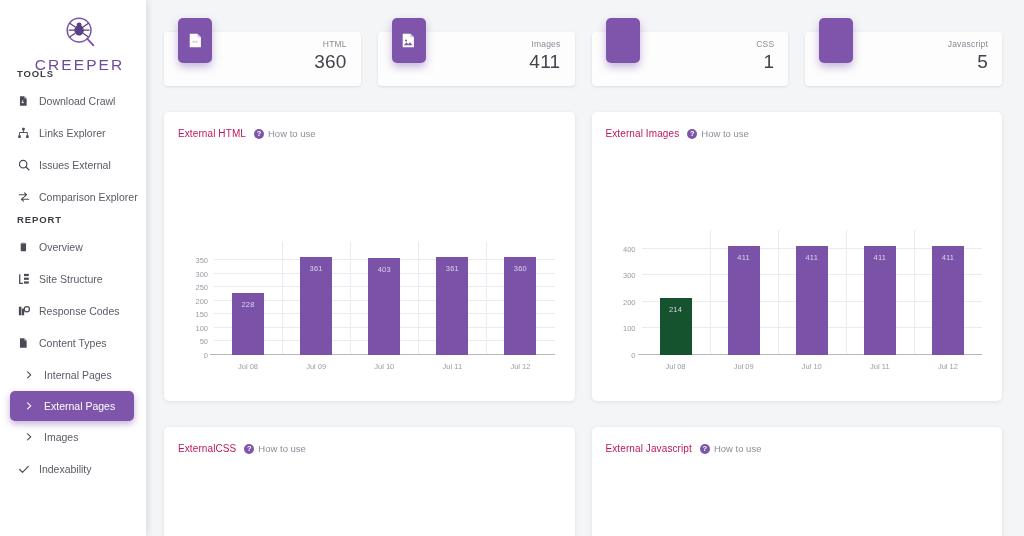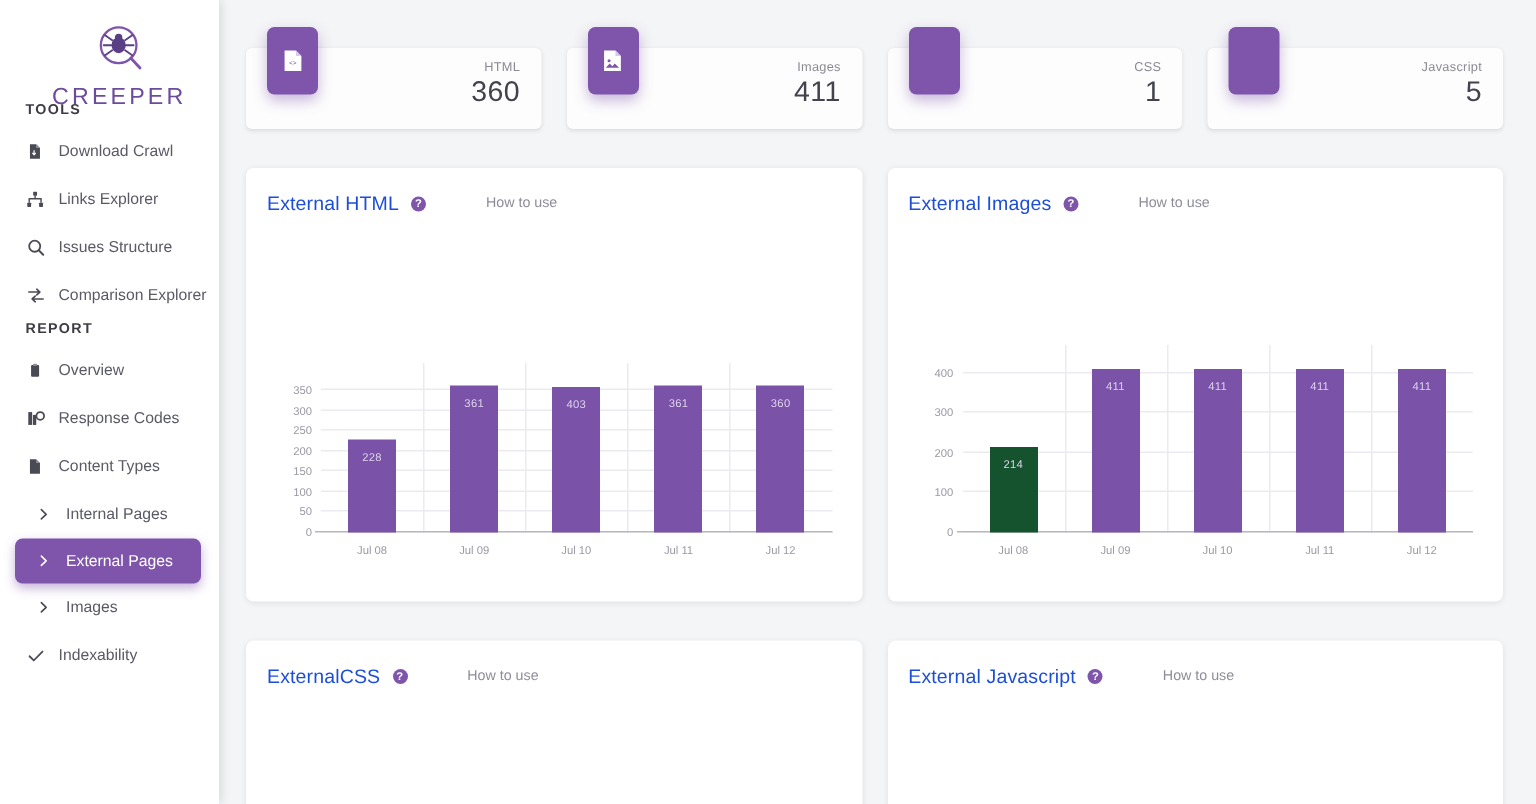--- a/index.html
+++ b/index.html
@@ -105,31 +105,31 @@
     background: #ffffff;
     border-radius: 5px;
     box-shadow: 0 1px 4px rgba(0,0,0,.09);
     padding: 16px 14px 10px 14px;
     height: 289px;
     position: relative;
   }
   .panel.short { height: 160px; }
   .panel-head { display: flex; align-items: center; gap: 8px; }
   .panel-title {
-    font-size: 13px; color: #1d4ed8; font-weight: 400;
+    font-size: 10px; color: #be185d; font-weight: 400;
     letter-spacing: .1px;
   }
   .howto { display: flex; align-items: center; gap: 4px; cursor: pointer; }
   .howto-ico {
     width: 10px; height: 10px; border-radius: 50%;
     background: #7e55ab; color: #fff;
     font-size: 7.5px; line-height: 10px; text-align: center;
     font-weight: 700;
   }
-  .howto-label { font-size: 9.5px; color: #8d8d99; margin-left: 36px; }
+  .howto-label { font-size: 9.5px; color: #8d8d99; }
 
   
   .chart { position: absolute; left: 14px; right: 14px; top: 60px; bottom: 18px; }
   .chart-inner { position: relative; width: 100%; height: 100%; }
   .plot {
     position: absolute; left: 36px; right: 6px; top: 80px; bottom: 28px;
   }
   .plot.tall { top: 68px; }
   .gridline {
     position: absolute; left: 0; right: 0; height: 1px;
@@ -225,21 +225,21 @@
           <span>Links Explorer</span>
         </div>
 
         <div class="nav-item">
           <span class="nm-ico">
             <svg viewBox="0 0 14 14" width="12" height="12">
               <circle cx="6" cy="6" r="4.3" fill="none" stroke="#4a4a55" stroke-width="1.4"></circle>
               <line x1="9.3" y1="9.3" x2="12.6" y2="12.6" stroke="#4a4a55" stroke-width="1.5" stroke-linecap="round"></line>
             </svg>
           </span>
-          <span>Issues Structure</span>
+          <span>Issues External</span>
         </div>
 
         <div class="nav-item">
           <span class="nm-ico">
             <svg viewBox="0 0 14 14" width="12" height="12">
               <path d="M1.5 4.3h8.3M7.6 2.1l2.4 2.2-2.4 2.2" stroke="#4a4a55" stroke-width="1.3" fill="none" stroke-linecap="round" stroke-linejoin="round"></path>
               <path d="M12.5 9.7H4.2M6.4 7.5L4 9.7l2.4 2.2" stroke="#4a4a55" stroke-width="1.3" fill="none" stroke-linecap="round" stroke-linejoin="round"></path>
             </svg>
           </span>
           <span>Comparison Explorer</span>
@@ -255,20 +255,31 @@
           <span class="nm-ico">
             <svg viewBox="0 0 14 14" width="10" height="12">
               <rect x="2.4" y="1.8" width="7.5" height="11" rx="1" fill="#4a4a55"></rect>
               <rect x="4.4" y=".7" width="3.5" height="2.1" rx=".6" fill="#8d8d99"></rect>
             </svg>
           </span>
           <span>Overview</span>
         </div>
 
 
+        <div class="nav-item">
+          <span class="nm-ico">
+            <svg viewBox="0 0 14 14" width="12" height="12">
+              <path d="M2 1.6v10.4h4" stroke="#4a4a55" stroke-width="1.5" fill="none"></path>
+              <rect x="7" y="1" width="5.6" height="2.6" fill="#4a4a55"></rect>
+              <rect x="7" y="5.4" width="5.6" height="2.6" fill="#4a4a55"></rect>
+              <rect x="7" y="9.8" width="5.6" height="2.6" fill="#4a4a55"></rect>
+            </svg>
+          </span>
+          <span>Site Structure</span>
+        </div>
 
         <div class="nav-item">
           <span class="nm-ico">
             <svg viewBox="0 0 14 14" width="12" height="12">
               <rect x="1" y="2" width="3" height="10" fill="#4a4a55"></rect>
               <rect x="4.6" y="4.2" width="2.6" height="7.8" fill="#4a4a55"></rect>
               <circle cx="10.3" cy="5" r="3" fill="none" stroke="#4a4a55" stroke-width="1.4"></circle>
             </svg>
           </span>
           <span>Response Codes</span>

